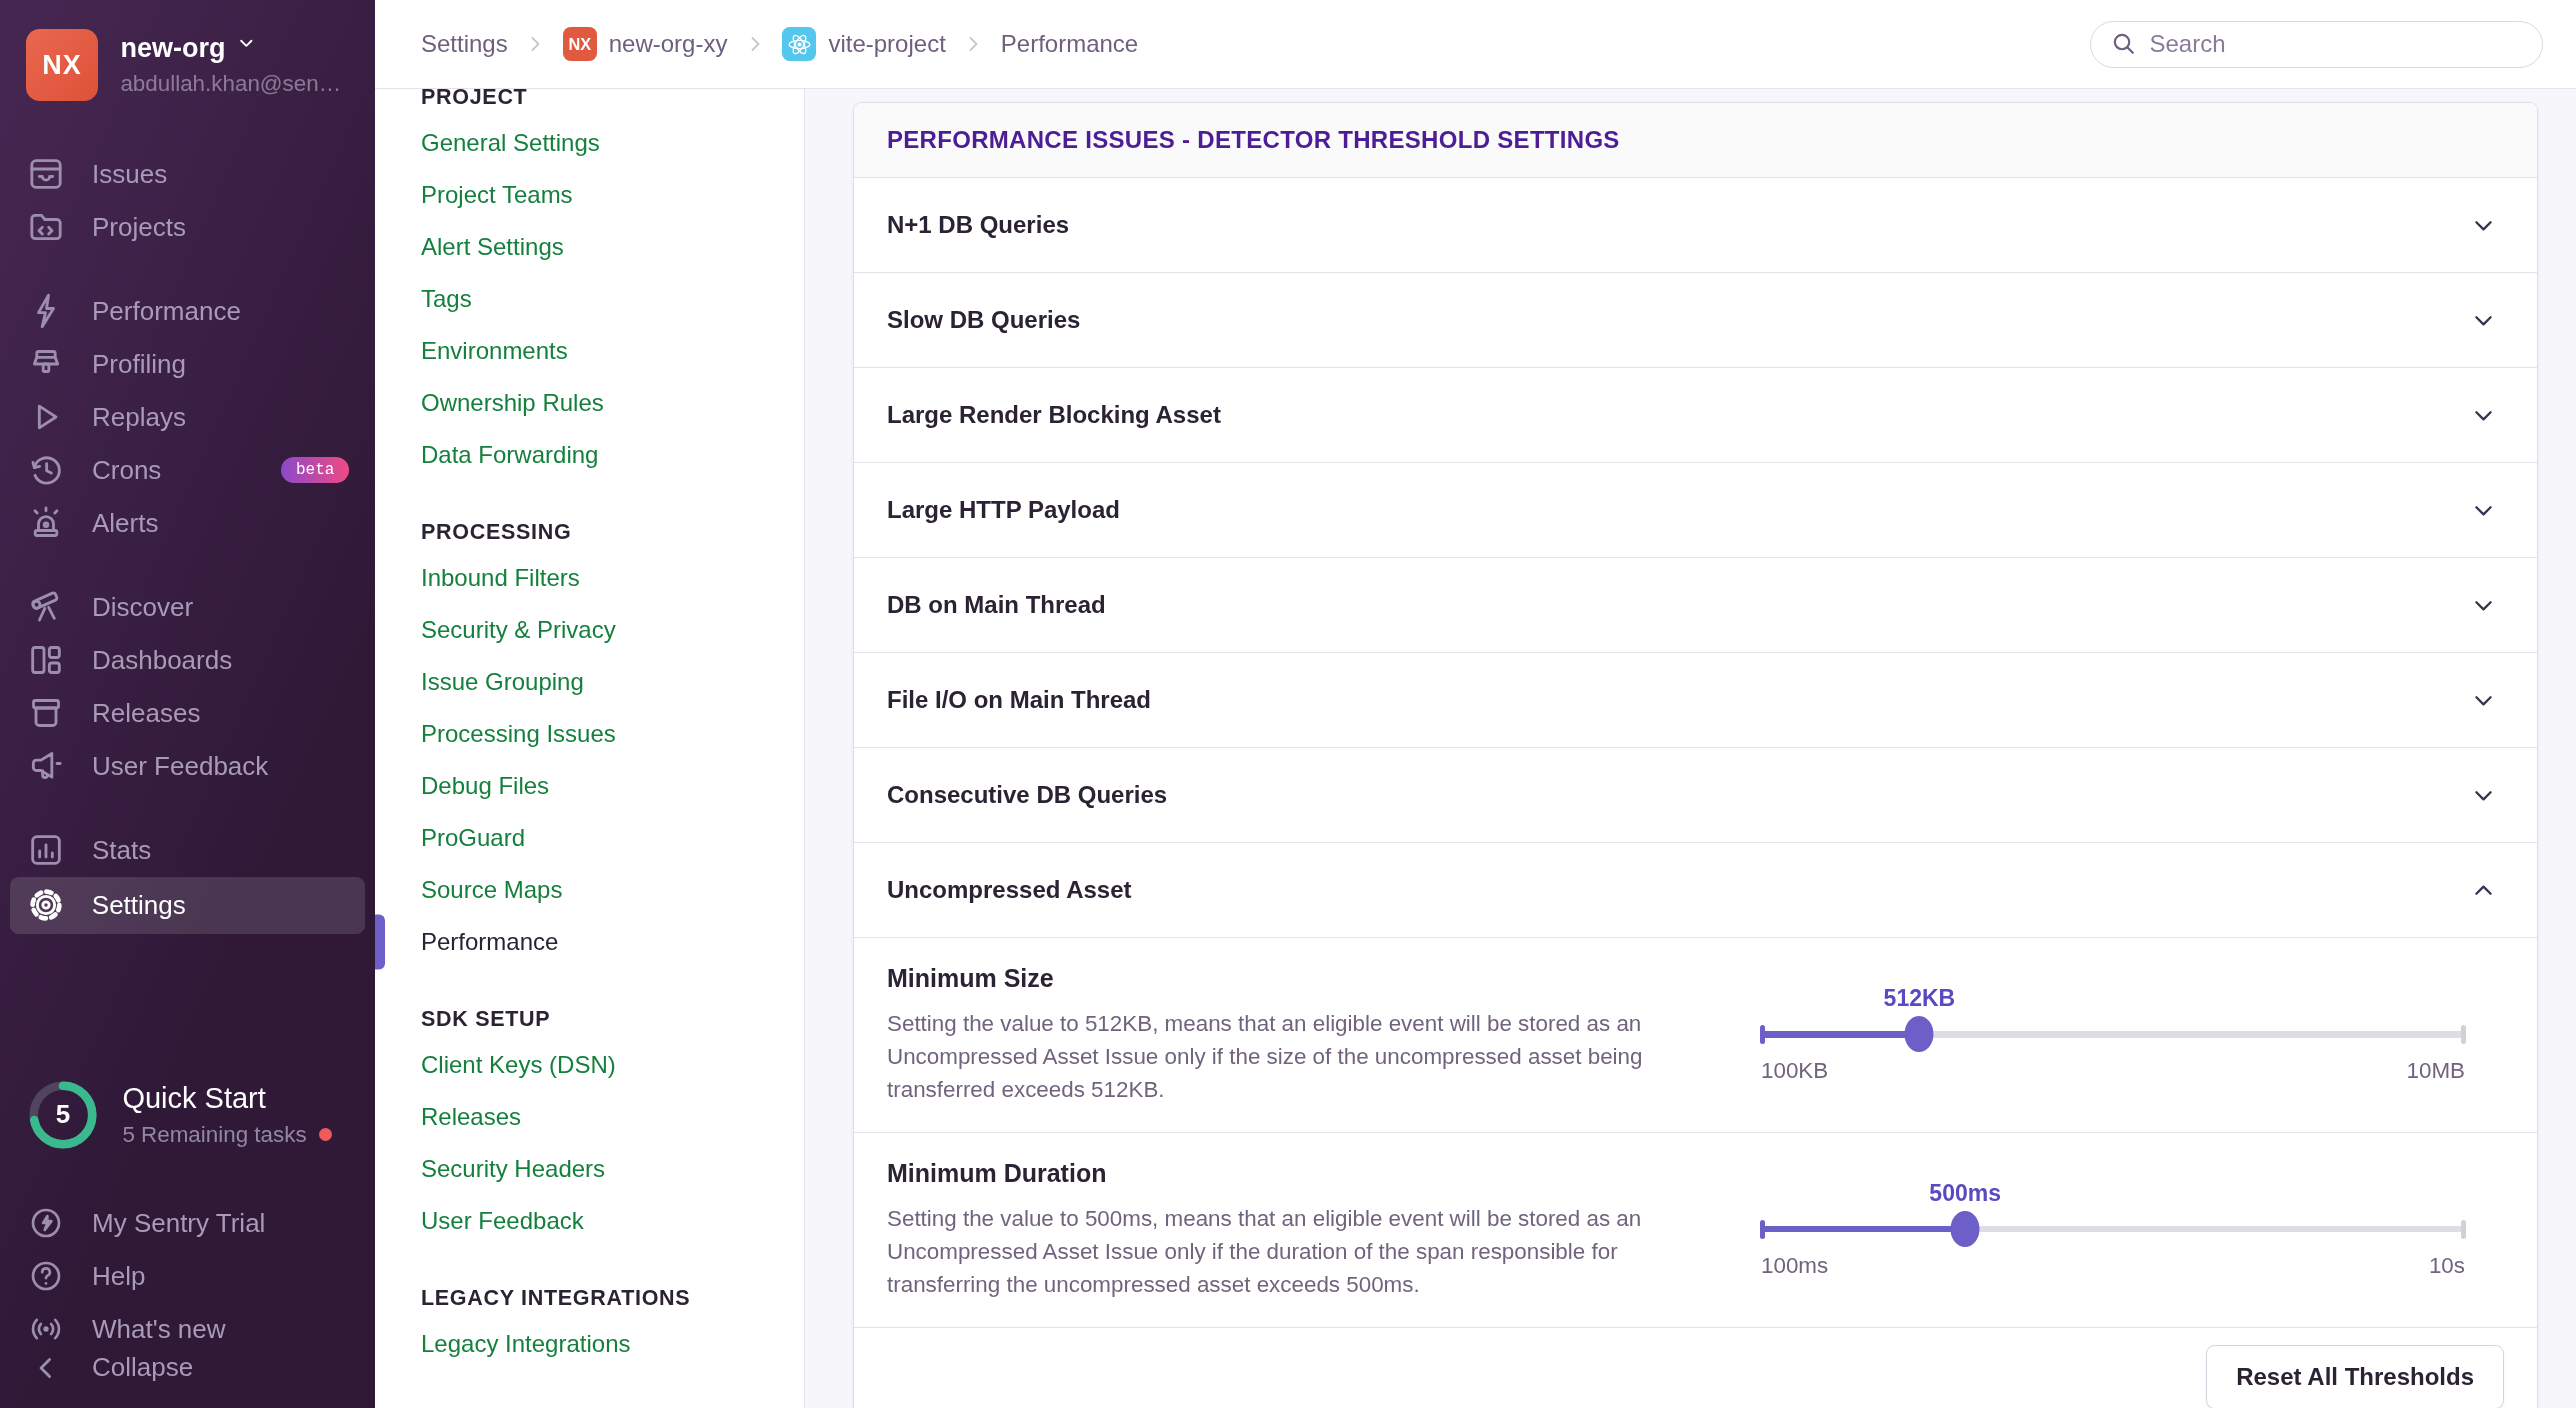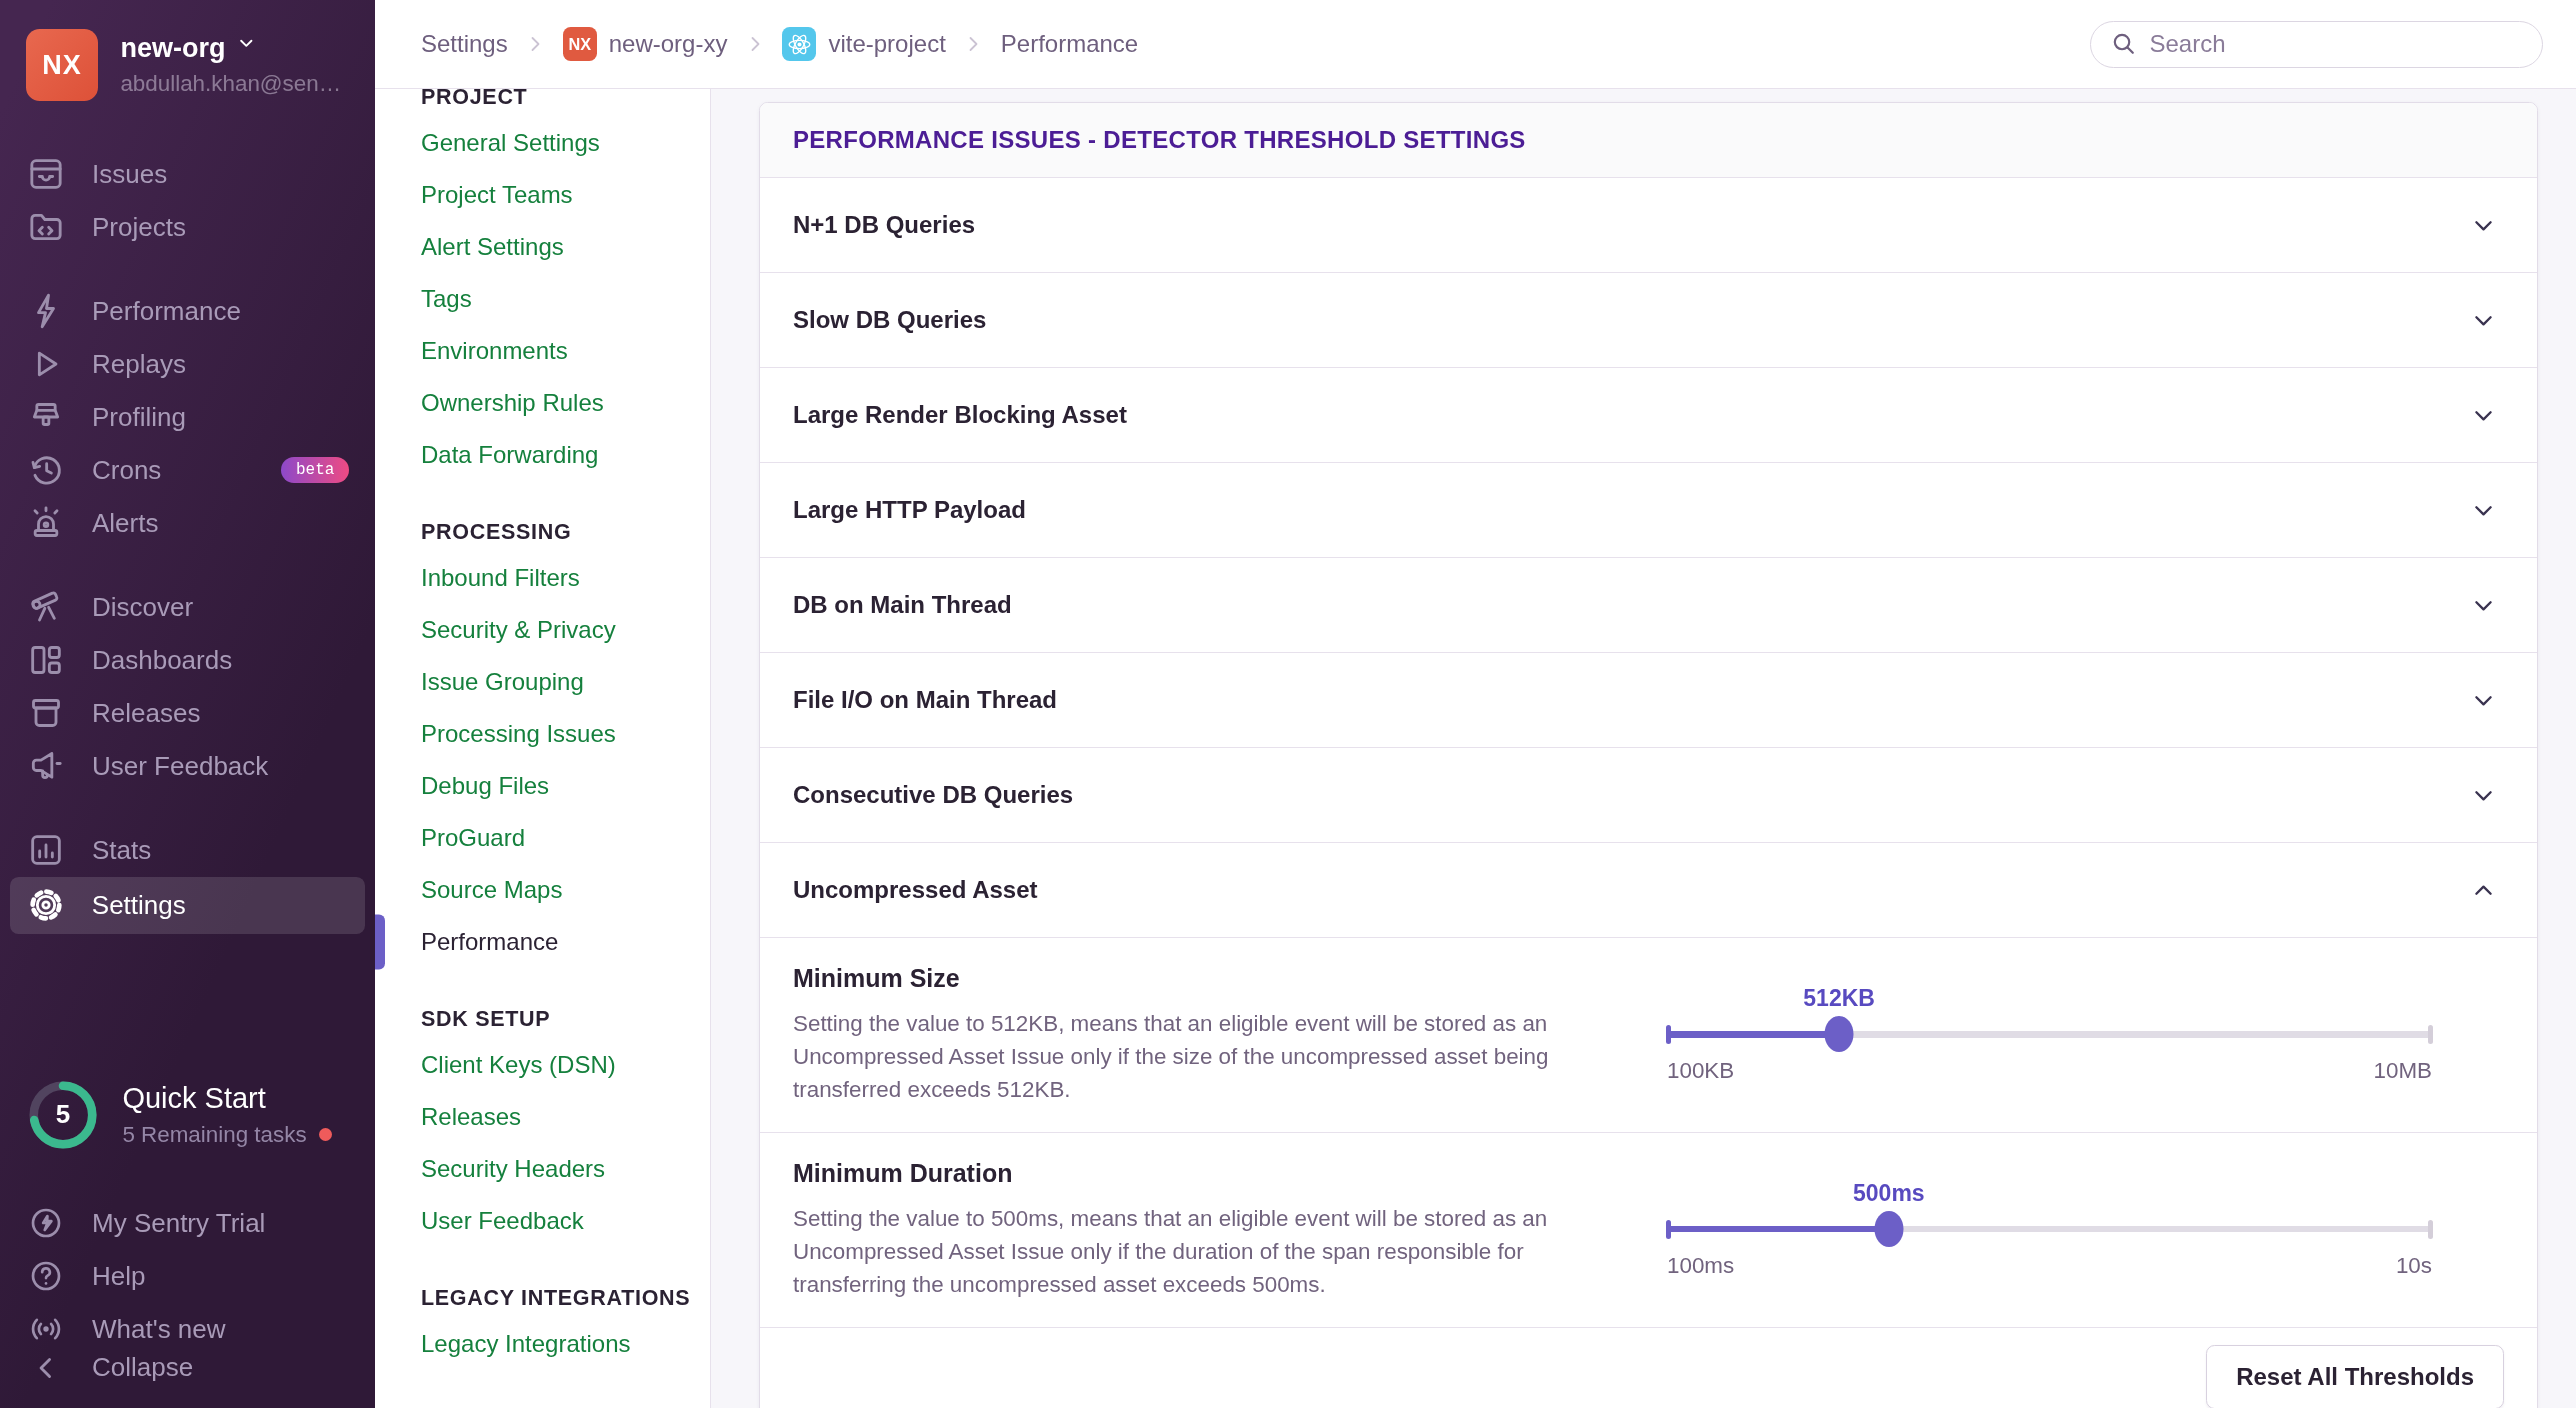--- a/index.html
+++ b/index.html
@@ -78,21 +78,21 @@
   .search-box input {
     border: none; outline: none; flex: 1; font-size: 24px; color: #3e3446; background: transparent;
     font-family: inherit; min-width: 0;
   }
   .search-box input::placeholder { color: #8a7c99; }
 
   .workspace { flex: 1; display: flex; min-height: 0; }
 
   
   .settings-nav {
-    width: 336px; flex-shrink: 0; background: #ffffff; border-right: 0.9px solid #e7e1ec;
+    width: 430px; flex-shrink: 0; background: #ffffff; border-right: 0.9px solid #e7e1ec;
     padding: 0 0 0 46px; overflow: hidden;
   }
   .sn-heading {
     font-size: 21.5px; font-weight: bold; letter-spacing: 0.7px; color: #2b2233;
     margin-top: 33px; height: 38px; display: flex; align-items: center;
   }
   .sn-heading.first { margin-top: -10.3px; }
   .sn-item {
     position: relative; height: 52px; display: flex; align-items: center;
     font-size: 24px; color: #15803d; cursor: pointer; white-space: nowrap;
@@ -199,35 +199,35 @@
         <span class="ico">
           <svg width="40" height="40" viewBox="0 0 24 24" fill="none" stroke="currentColor" stroke-width="1.7" stroke-linecap="round" stroke-linejoin="round">
               <path d="M13.5 2.5 7.5 13h4.2l-2 8.5 6.8-11h-4.2z"></path>
             </svg>
         </span>
         <span>Performance</span>
       </li>
       <li class="nav-item">
         <span class="ico">
           <svg width="40" height="40" viewBox="0 0 24 24" fill="none" stroke="currentColor" stroke-width="1.7" stroke-linecap="round" stroke-linejoin="round">
-              <path d="M8 5.5 18 12 8 18.5z"></path>
-            </svg>
-        </span>
-        <span>Replays</span>
-        </li>
-      <li class="nav-item">
-        <span class="ico">
-          <svg width="40" height="40" viewBox="0 0 24 24" fill="none" stroke="currentColor" stroke-width="1.7" stroke-linecap="round" stroke-linejoin="round">
               <rect x="6.5" y="4.5" width="11" height="3.5" rx="1"></rect>
               <path d="M6.5 8 5 12h14l-1.5-4"></path>
               <rect x="10.3" y="12" width="3.4" height="4.5" rx="0.8"></rect>
             </svg>
         </span>
         <span>Profiling</span>
       </li>
+      <li class="nav-item">
+        <span class="ico">
+          <svg width="40" height="40" viewBox="0 0 24 24" fill="none" stroke="currentColor" stroke-width="1.7" stroke-linecap="round" stroke-linejoin="round">
+              <path d="M8 5.5 18 12 8 18.5z"></path>
+            </svg>
+        </span>
+        <span>Replays</span>
+        </li>
       <li class="nav-item">
         <span class="ico">
           <svg width="40" height="40" viewBox="0 0 24 24" fill="none" stroke="currentColor" stroke-width="1.7" stroke-linecap="round" stroke-linejoin="round">
               <path d="M5.4 15.2a7.6 7.6 0 1 0-.4-4.6"></path>
               <polyline points="4.2 7.4 5 10.6 8.2 9.8"></polyline>
               <polyline points="12.4 8.2 12.4 12.4 15.2 13.8"></polyline>
             </svg>
         </span>
         <span>Crons</span>
         <span class="beta-badge">beta</span>

